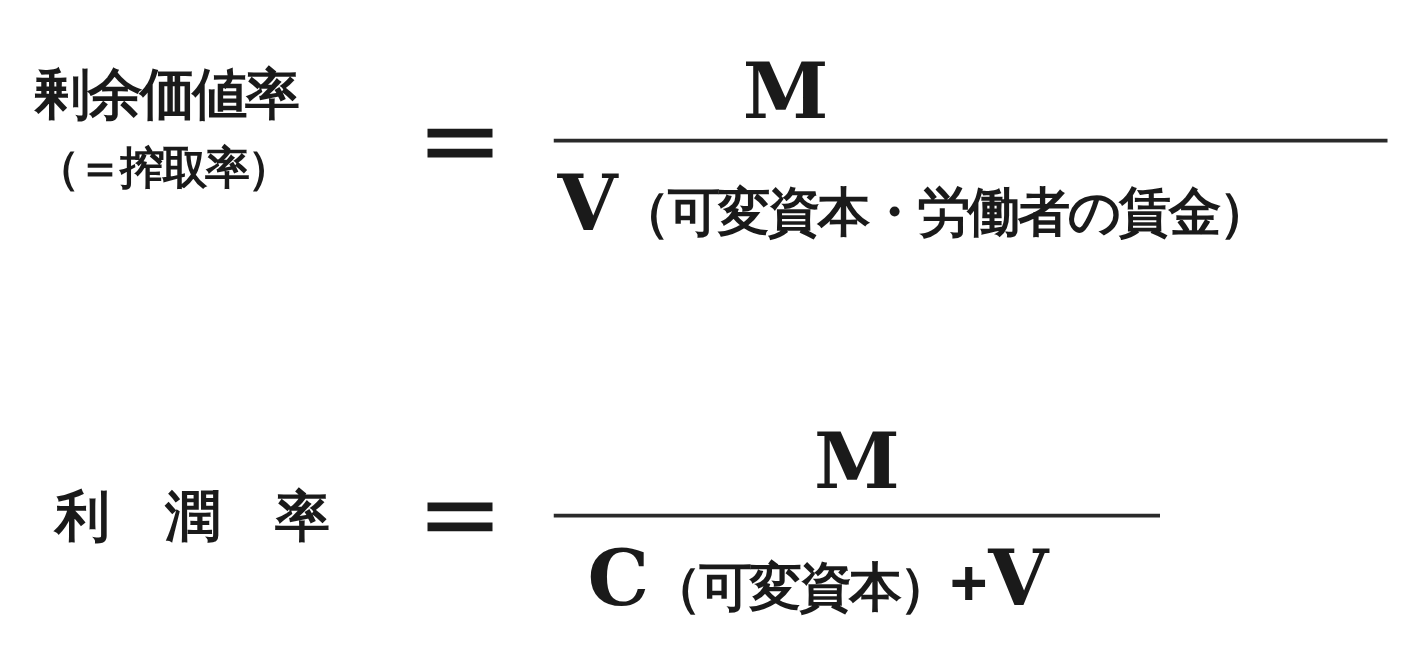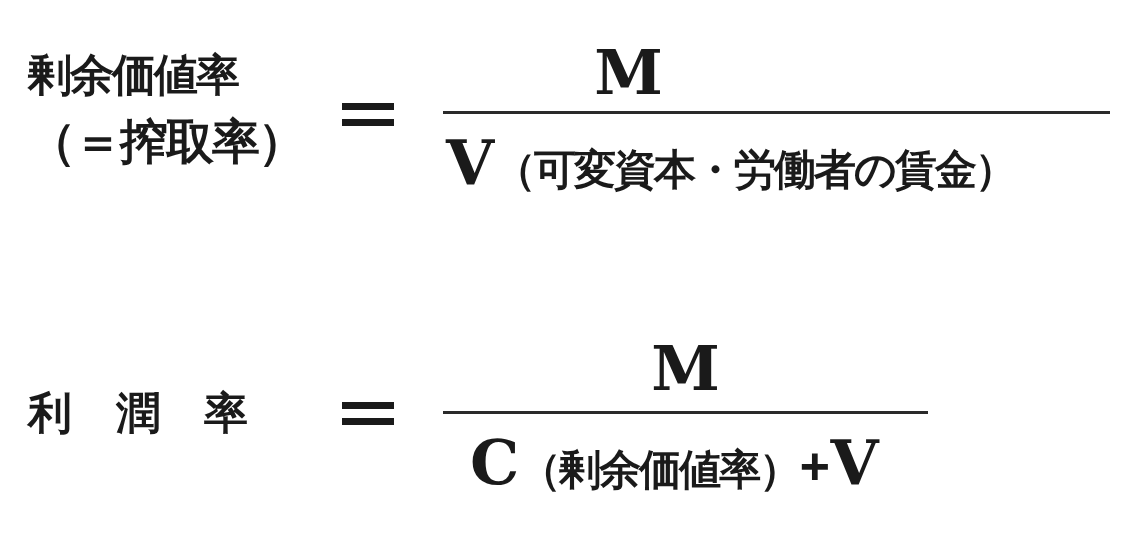--- a/index.html
+++ b/index.html
@@ -7,28 +7,28 @@
          font-family:"DejaVu Sans", sans-serif; color:#1a1a1a; }
   .abs { position:absolute; white-space:nowrap; }
   .jp { font-family:Liberation Mono, monospace; font-weight:bold; }
   .latin { font-family:"DejaVu Serif", serif; font-weight:900; }
   .eq { position:absolute; width:52px; }
   .eq span { display:block; height:7px; background:#1a1a1a; margin-bottom:9px; }
   .frac-line { position:absolute; height:3px; background:#2a2a2a; }
 
   
   #f1-lhs-1 { left:28px; top:46px; font-size:44px; letter-spacing:-2px; }
-  #f1-lhs-2 { left:28px; top:110px; font-size:48px; letter-spacing:-2px; }
+  #f1-lhs-2 { left:28px; top:110px; font-size:36px; letter-spacing:-2px; }
   #f1-eq { left:342px; top:103px; }
   #f1-num { left:0; width:1137px; top:40px; text-align:center; padding-left:120px; box-sizing:border-box; }
   #f1-line { left:443px; top:111px; width:667px; }
   #f1-den { left:446px; top:130px; }
 
   
-  #f2-lhs { left:28px; top:384px; font-size:44px; }
+  #f2-lhs { left:44px; top:384px; font-size:44px; }
   #f2-lhs span { display:inline-block; margin-right:44px; }
   #f2-eq { left:342px; top:402px; }
   #f2-num { left:443px; width:485px; top:336px; text-align:center; }
   #f2-line { left:443px; top:411px; width:485px; }
   #f2-den { left:470px; top:430px; }
 
   .big { font-size:62px; line-height:66px; }
   .mid { font-size:42px; letter-spacing:-2px; }
   .num-row { display:flex; align-items:baseline; justify-content:center; }
   .den-row { display:flex; align-items:baseline; }
@@ -67,18 +67,18 @@
       <span></span>
     </div>
 
   <div id="f2-num" class="abs">
     <span class="latin big">M</span>
   </div>
   <div id="f2-line" class="frac-line"></div>
   <div id="f2-den" class="abs">
     <div class="den-row">
       <span class="latin big">C</span>
-      <span class="jp mid">（剰余価値率）</span>
+      <span class="jp mid">（可変資本）</span>
       <span class="jp big" style="font-size:52px;">+</span>
       <span class="latin big">V</span>
     </div>
   </div>
 </div>
 
 </body></html>

